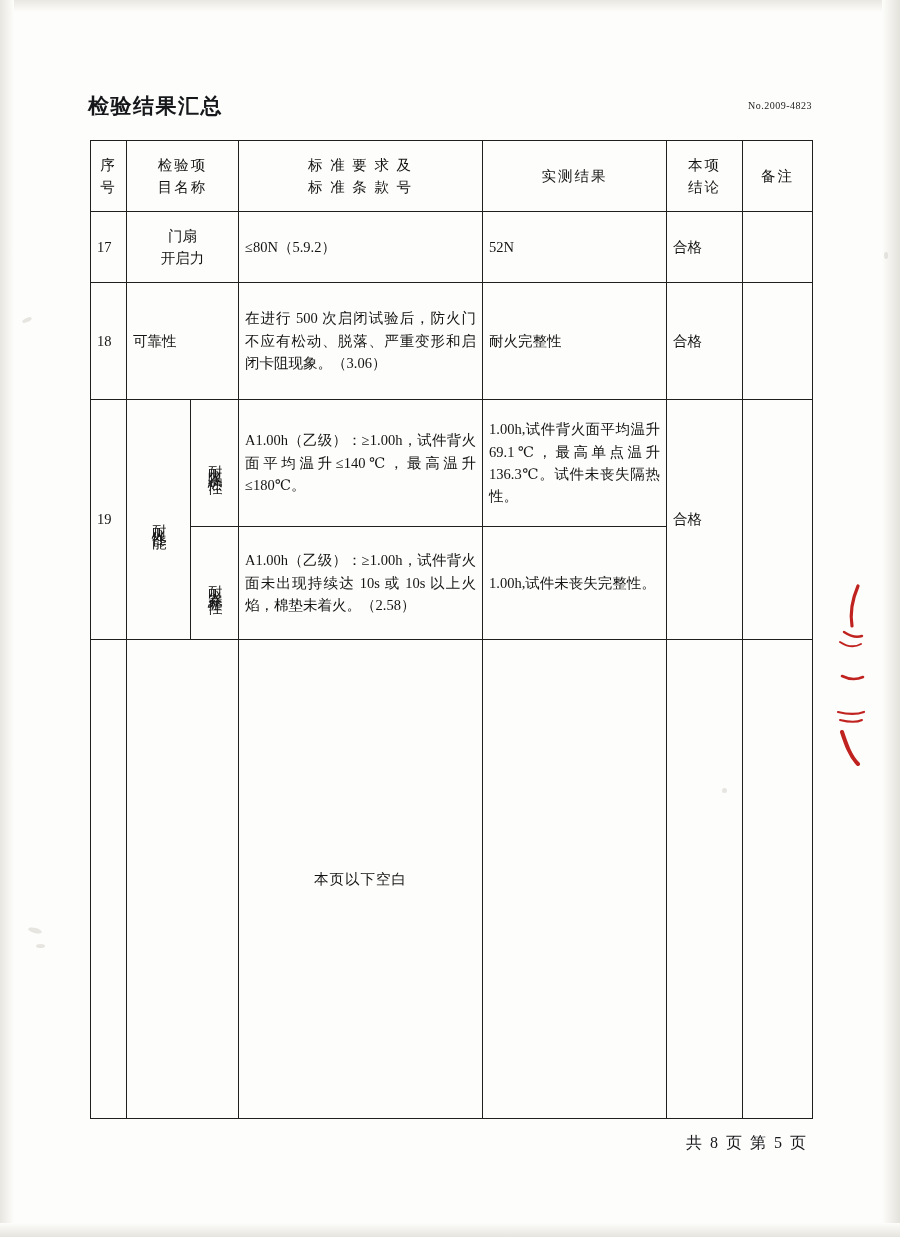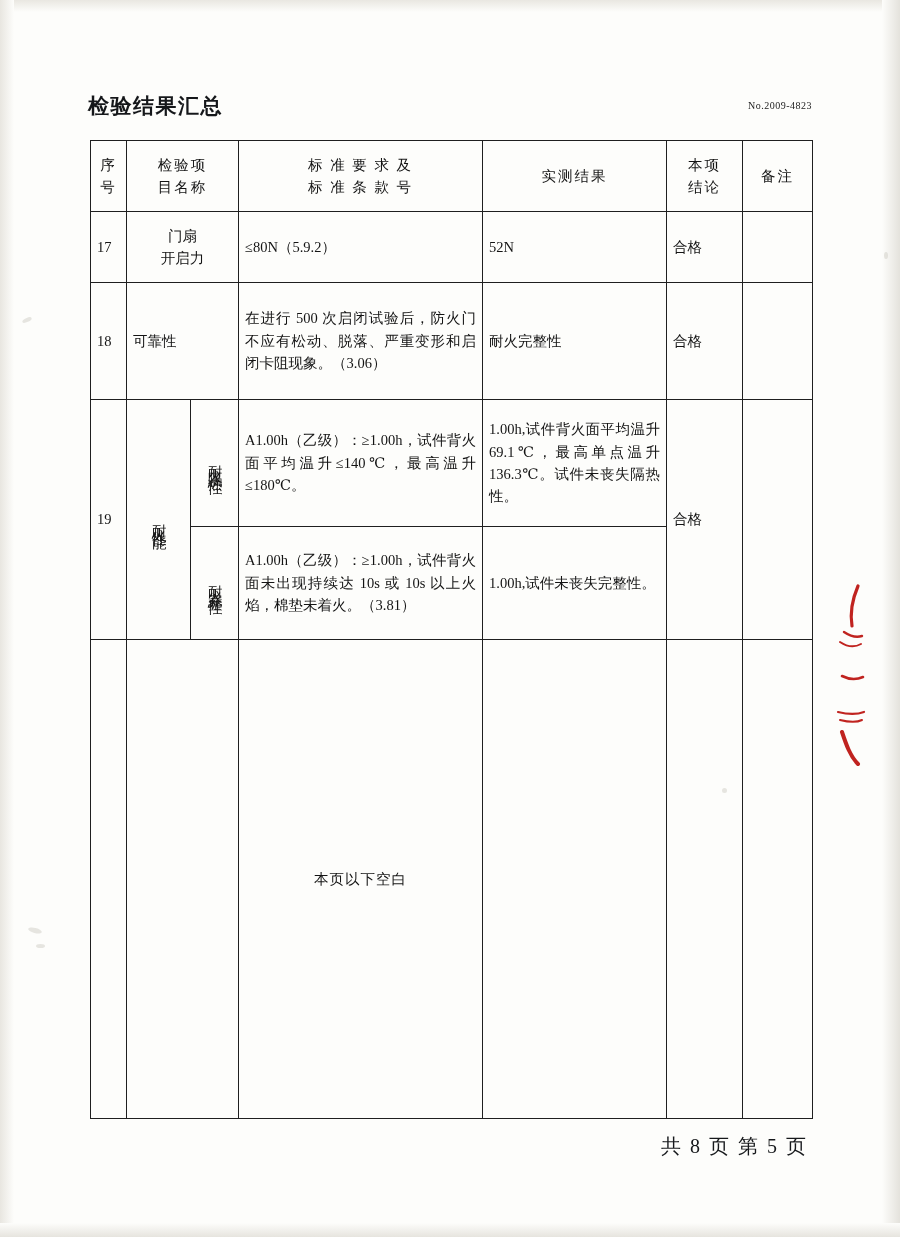--- a/index.html
+++ b/index.html
@@ -143,21 +143,21 @@
   .row-17 td { height: 62px; }
   .row-18 td { height: 108px; }
   .row-19a td { height: 118px; }
   .row-19b td { height: 104px; }
   .row-blank td { height: 470px; }
 
   .footer {
     position: absolute;
     right: 92px;
     top: 1133px;
-    font-size: 20px;
+    font-size: 16px;
     letter-spacing: 2px;
     color: #16181b;
     font-family: "Liberation Serif", "DejaVu Serif", serif;
   }
 
   
   .red-mark {
     position: absolute;
     right: 26px;
     top: 580px;
@@ -276,21 +276,21 @@
         <td class="c-center" rowspan="2">合格</td>
         <td class="c-center" rowspan="2"></td>
       </tr>
 
       <tr class="row-19b">
         <td>
           <div class="vert-wrap">
             <span class="vert">耐火完整性</span>
           </div>
         </td>
-        <td class="c-justify">A1.00h（乙级）：≥1.00h，试件背火面未出现持续达 10s 或 10s 以上火焰，棉垫未着火。（3.81）</td>
+        <td class="c-justify">A1.00h（乙级）：≥1.00h，试件背火面未出现持续达 10s 或 10s 以上火焰，棉垫未着火。（2.58）</td>
         <td class="c-justify">1.00h,试件未丧失完整性。</td>
       </tr>
 
       <tr class="row-blank">
         <td></td>
         <td colspan="2"></td>
         <td class="blank-note">本页以下空白</td>
         <td></td>
         <td></td>
         <td></td>

